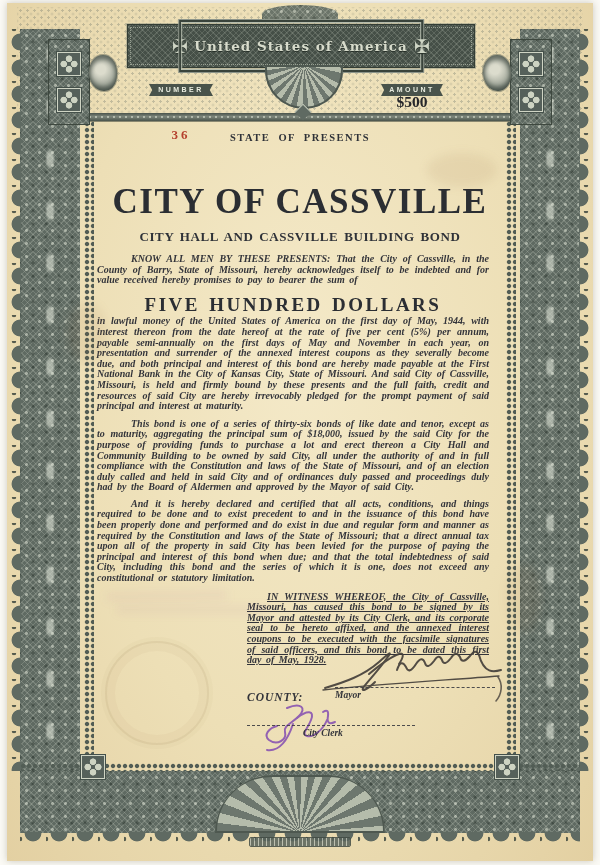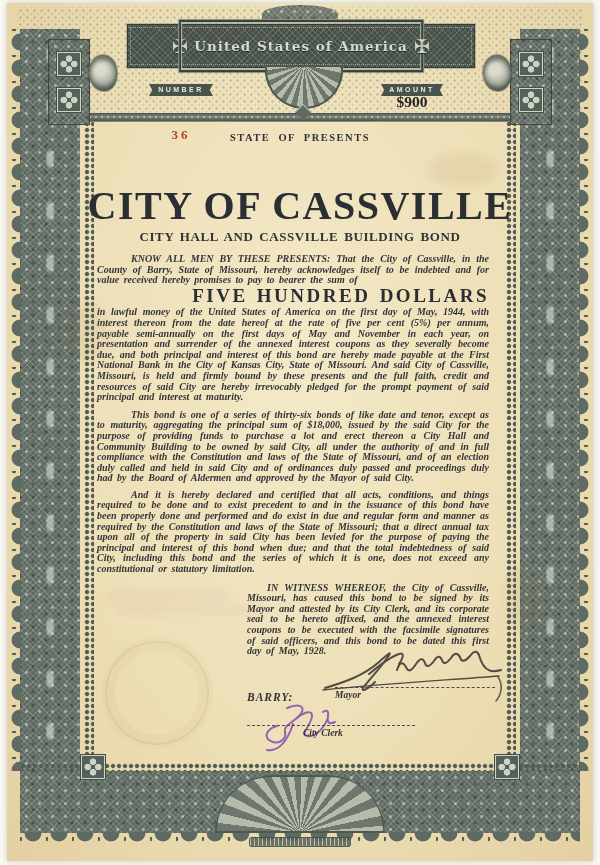--- a/index.html
+++ b/index.html
@@ -116,33 +116,33 @@
   .fan-bottom{position:absolute;left:50%;transform:translateX(-50%);bottom:28px;width:170px;height:58px;
     border-radius:170px 170px 0 0;}
   .imprint{position:absolute;left:50%;transform:translateX(-50%);bottom:14px;width:100px;height:8px;
     background:#57625a;border-radius:2px;opacity:.85;
     background-image:repeating-linear-gradient(90deg, rgba(230,234,220,.65) 0 1px, transparent 1px 4px);
     background-clip:padding-box;border:1px solid #414b44;}
   
   .h-line{position:absolute;left:0;right:0;text-align:center;color:#2f3238;font-weight:bold;}
   .h-state{top:129px;font-size:10.5px;letter-spacing:1.5px;word-spacing:4px;}
   .h-county{top:141px;font-size:10.5px;letter-spacing:1.5px;word-spacing:4px;}
-  .h-title{top:179px;font-size:40px;letter-spacing:1.5px;color:#2b2e33;}
+  .h-title{top:179px;font-size:35px;letter-spacing:1.5px;color:#2b2e33;}
   .h-sub{top:226px;font-size:13px;letter-spacing:.6px;word-spacing:2px;}
   
   .bond-text{position:absolute;left:90px;top:251px;width:392px;color:#33343a;
     font-family:"Liberation Serif",serif;font-weight:bold;font-style:italic;
     font-size:10px;line-height:10.6px;text-align:justify;word-spacing:2px;}
   .bond-text p{margin:0;text-indent:34px;}
   .p-terms{margin-top:6px !important;text-indent:0 !important;}
   .p-series{margin-top:7px !important;}
   .p-cert{margin-top:6px !important;}
-  .p-witness{margin:8px 0 0 150px !important;width:242px;text-indent:20px !important;}
-  .amount-words{text-align:right;font-style:normal;font-weight:bold;font-size:19px;
-    letter-spacing:2.5px;margin:5px 0 4px;color:#2b2e33;}
+  .p-witness{margin:8px 0 0 150px !important;width:242px;text-indent:20px !important;text-decoration:underline;}
+  .amount-words{text-align:center;font-style:normal;font-weight:bold;font-size:19px;
+    letter-spacing:2.5px;margin:14px 0 4px;color:#2b2e33;}
   
   .sig-line{position:absolute;border-top:1.5px dashed #3c3d42;opacity:.9;}
   .line-mayor{left:328px;top:684px;width:160px;}
   .line-clerk{left:240px;top:722px;width:168px;}
   .sig-label{position:absolute;color:#33343a;font-weight:bold;font-style:italic;font-size:9.5px;}
   .lbl-mayor{left:328px;top:687px;width:160px;text-align:left;}
   .lbl-clerk{left:296px;top:725px;}
   .attest{position:absolute;left:240px;top:688px;color:#33343a;font-weight:bold;font-style:italic;
     font-size:11.5px;letter-spacing:1px;}
   .sig-svg{position:absolute;}
@@ -197,21 +197,21 @@
     <div class="head head-l"></div>
     <div class="head head-r"></div>
 
     <div class="ribbon ribbon-number">
       <span>NUMBER</span>
     </div>
     <div class="num-val">36</div>
     <div class="ribbon ribbon-amount">
       <span>AMOUNT</span>
     </div>
-    <div class="amt-val">$900</div>
+    <div class="amt-val">$500</div>
 
     <div class="rosette rosette-bl"></div>
     <div class="rosette rosette-br"></div>
     <div class="fan fan-bottom"></div>
     <div class="imprint"></div>
 
     <div class="h-line h-state">STATE OF PRESENTS</div>
     <div class="h-line h-title">CITY OF CASSVILLE</div>
     <div class="h-line h-sub">CITY HALL AND CASSVILLE BUILDING BOND</div>
 
@@ -231,21 +231,21 @@
         <path d="M78,22 q4,-12 9,-3 q3,8 10,-3 q6,-9 9,-1 q2,7 9,-2 q5,-8 8,-1 q2,7 9,-2 q5,-8 9,-1 q2,8 10,-1 q6,-8 9,-1 C165,26 175,24 182,22"></path>
         <path d="M4,42 C60,36 130,32 180,28" stroke-width="1.4"></path>
       </g>
     </svg>
     <svg class="sig-svg pen-mark" width="12" height="28" viewBox="0 0 12 28">
       <path d="M4,2 C9,9 8,19 2,26" fill="none" stroke="#45403b" stroke-width="1.6" stroke-linecap="round" opacity="0.8"></path>
     </svg>
     <div class="sig-line line-mayor"></div>
     <div class="sig-label lbl-mayor">Mayor</div>
 
-    <div class="attest">BARRY:</div>
+    <div class="attest">COUNTY:</div>
     <svg class="sig-svg svg-clerk" width="115" height="52" viewBox="0 0 115 52">
       <g fill="none" stroke="#8a55b2" stroke-width="2" stroke-linecap="round" opacity="0.9">
         <path d="M38,6 C52,0 58,6 50,14 C42,22 34,24 36,30 C38,38 28,44 20,38 C14,33 20,26 28,24"></path>
         <path d="M44,22 C40,34 32,50 18,48"></path>
         <path d="M48,16 C58,8 66,8 62,18 C58,28 52,32 58,34 C64,36 74,28 78,18"></path>
         <path d="M74,10 q6,-4 5,4 q-2,10 7,6"></path>
       </g>
     </svg>
     <div class="sig-line line-clerk"></div>
     <div class="sig-label lbl-clerk">City Clerk</div>

